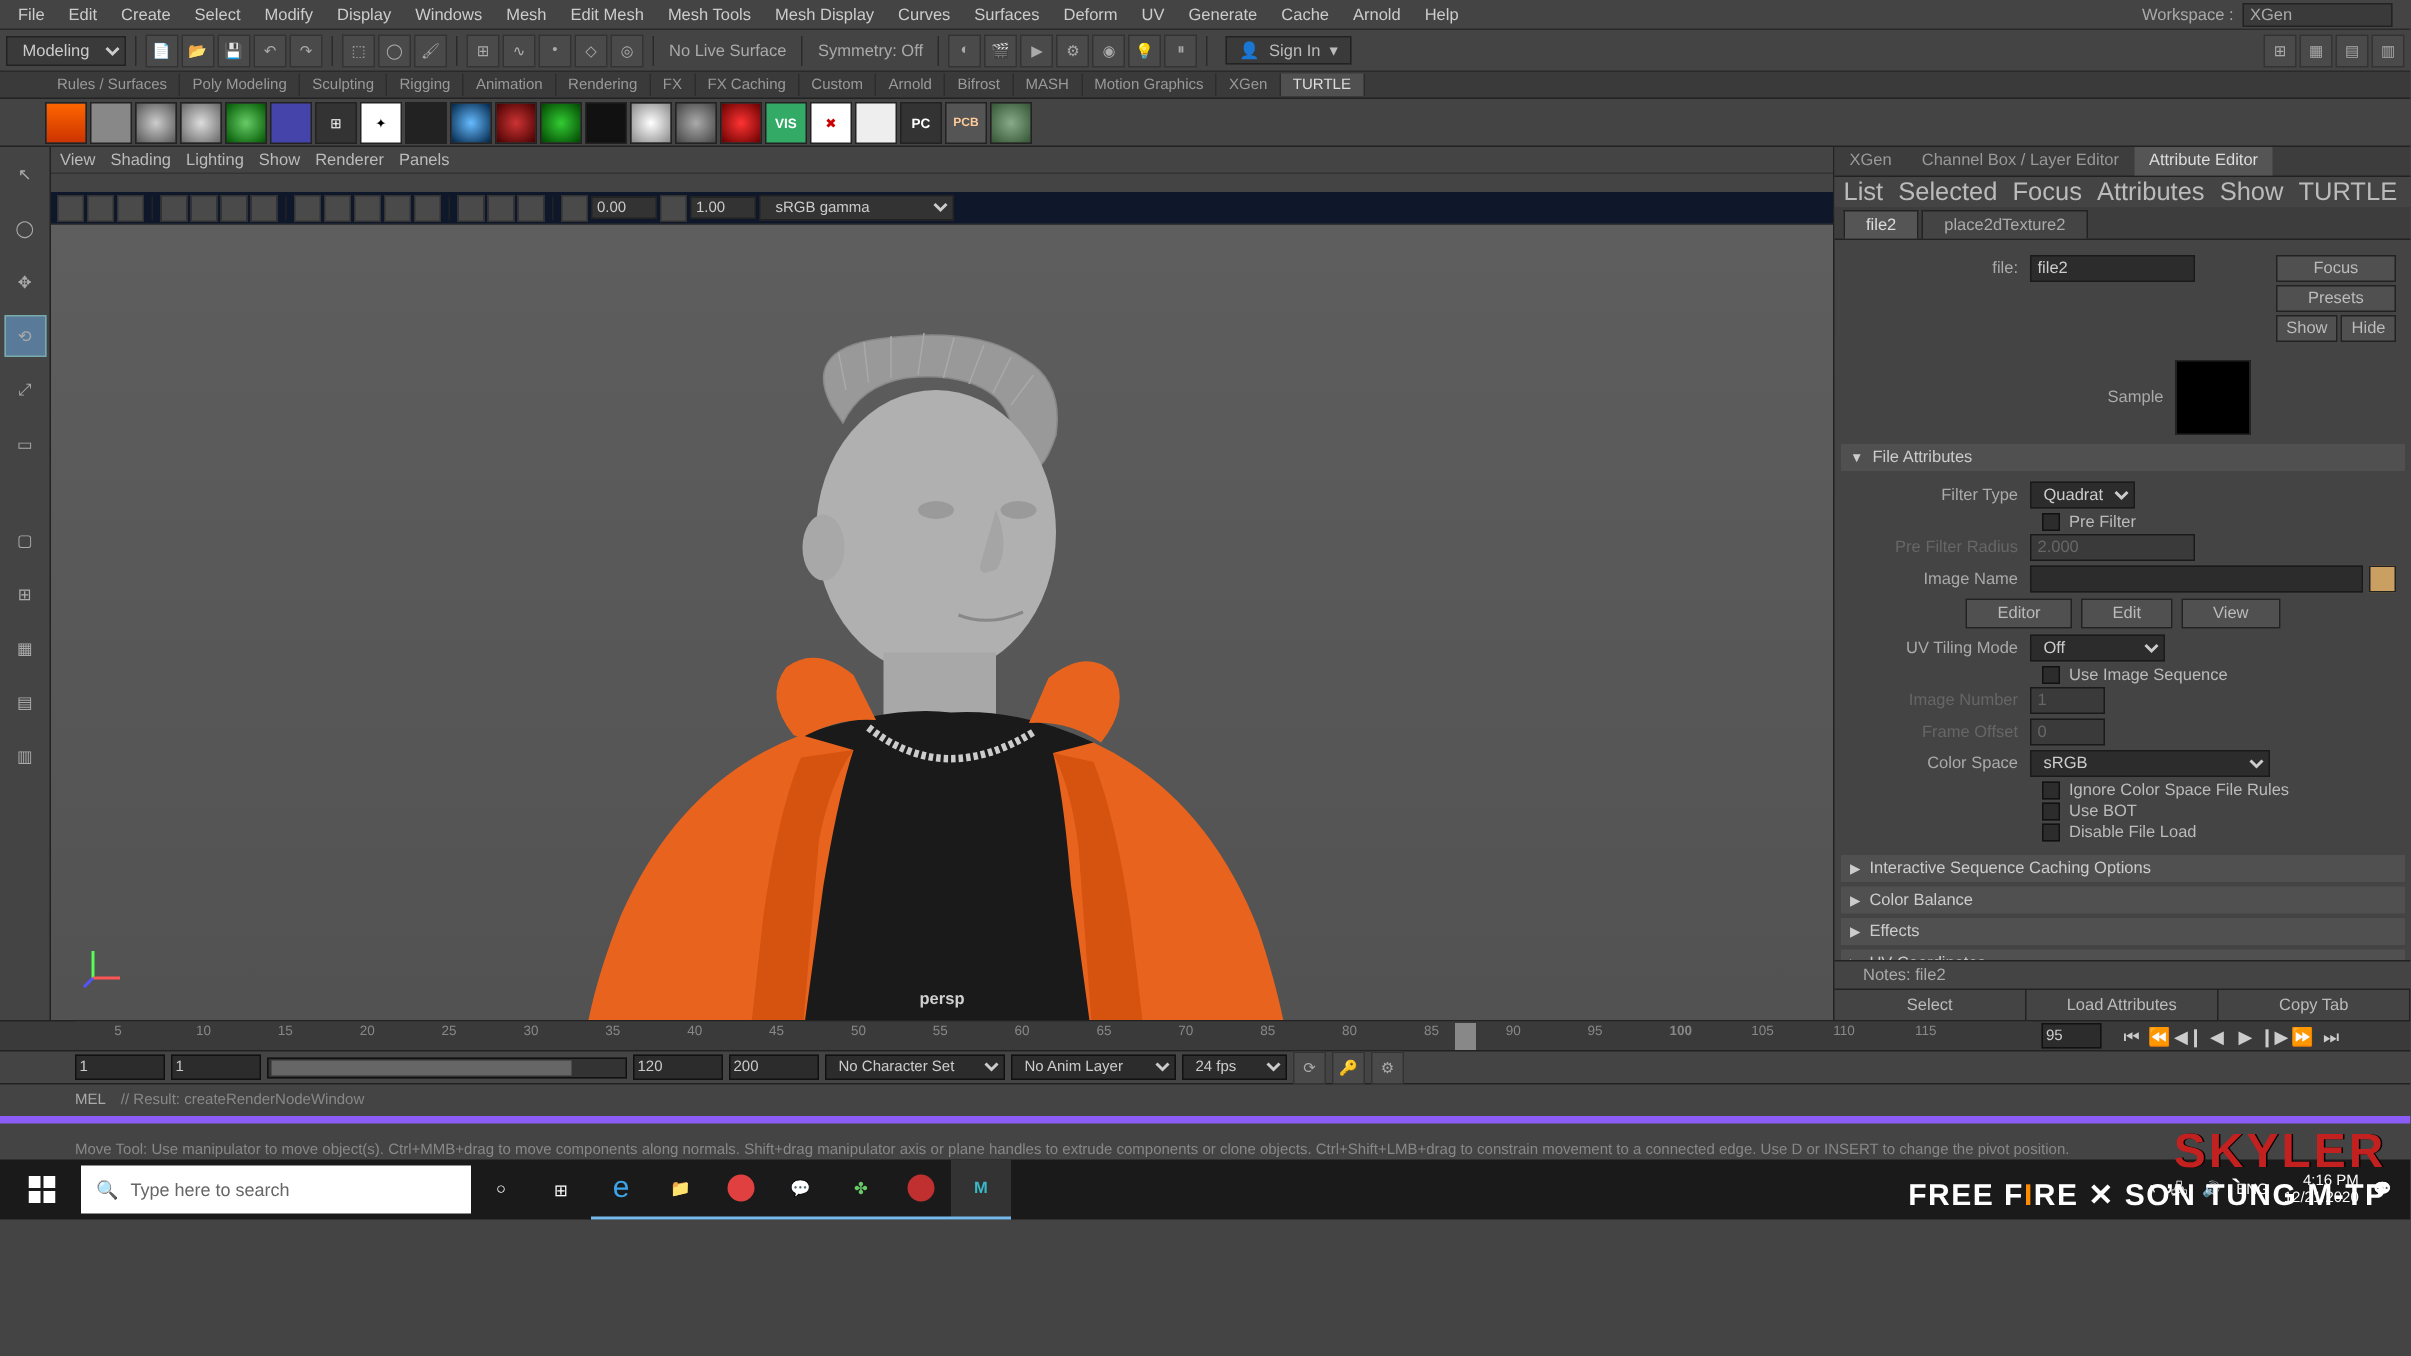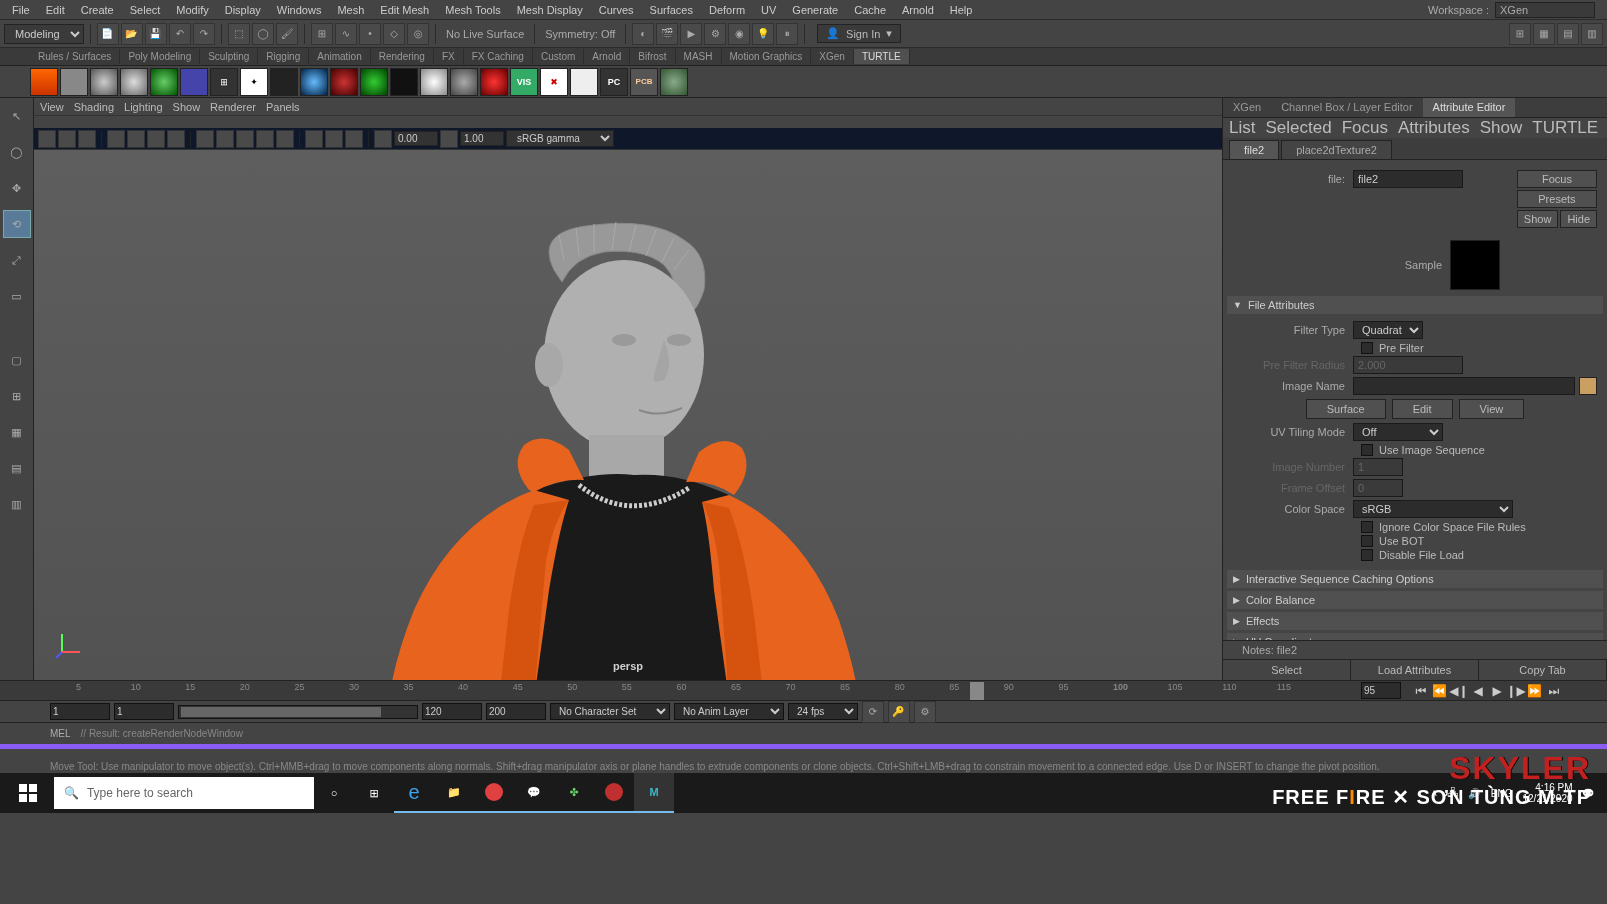--- a/index.html
+++ b/index.html
@@ -23,21 +23,21 @@
 .left-toolbar .tool { width: 28px; height: 28px; border: 1px solid transparent; display: flex; align-items: center; justify-content: center; cursor: pointer; color:#aaa;}
 .left-toolbar .tool.active { background: #5a7a9a; border-color: #7aa; }
 .left-toolbar .gap { height: 20px; }
 .viewport-container { flex: 1; display: flex; flex-direction: column; background: #444; }
 .viewport-menu { height: 18px; background: #444; display: flex; align-items: center; padding: 0 6px; gap: 10px; border-bottom:1px solid #333;}
 .viewport-menu span { font-size: 11px; color: #bbb; cursor: pointer; }
 .viewport-toolbar { height: 22px; background: #0f172a; display: flex; align-items: center; padding: 0 4px; gap: 2px; border-bottom:1px solid #333;margin-top:12px;}
 .viewport-toolbar .mini { width: 18px; height: 18px; background: #4a4a4a; border: 1px solid #333; cursor:pointer;}
 .viewport-toolbar .vsep { width:1px; height:16px; background:#222; margin:0 3px;}
 .viewport-toolbar .num-field { width:44px; background:#333; border:1px solid #222; color:#ccc; font-size:10px; padding:1px 3px;}
-.viewport-toolbar select { background:#333; border:1px solid #222; color:#ccc; font-size:10px; padding:1px 6px; width:108px;}
+.viewport-toolbar select { background:#333; border:1px solid #222; color:#ccc; font-size:10px; padding:1px 6px; width:130px;}
 .viewport { flex: 1; background: linear-gradient(180deg, #5e5e5e 0%, #525252 100%); position: relative; overflow: hidden; }
 .viewport .camera-label { position: absolute; bottom: 8px; left: 50%; transform: translateX(-50%); color: #d0d0d0; font-size: 11px; font-weight:bold;}
 .viewport .axis { position: absolute; bottom: 20px; left: 20px; width: 30px; height: 30px; }
 .character { position: absolute; left: 300px; top: 60px; width: 560px; height: 490px; }
 .right-panel { width: 385px; background: #444444; border-left: 1px solid #222; display: flex; flex-direction: column; font-size:11px;}
 .right-tabs { height: 20px; display: flex; border-bottom: 1px solid #222; background:#3d3d3d;}
 .right-tabs .rtab { padding: 3px 10px; font-size: 11px; cursor: pointer; color:#999; }
 .right-tabs .rtab.active { background: #555; color: #ddd; }
 .ae-menu { height: 20px; display: flex; align-items: center; padding: 0 6px; gap: 10px; background:#444;}
 .ae-menu span { font-size: 17px; cursor: pointer; }
@@ -370,21 +370,21 @@
         <div class="ae-row">
           <span class="lbl" style="color:#666">Pre Filter Radius</span>
           <input type="text" class="disabled" value="2.000" style="">
         </div>
         <div class="ae-row">
           <span class="lbl">Image Name</span>
           <input type="text" style="flex: 1 1 0%;" value="">
           <div class="folder-btn"></div>
         </div>
         <div class="ae-btn-row">
-          <div class="b">Surface</div>
+          <div class="b">Editor</div>
           <div class="b">Edit</div>
           <div class="b">View</div>
         </div>
         <div class="ae-row">
           <span class="lbl">UV Tiling Mode</span>
           <select style="width:90px"><option>Off</option></select>
         </div>
         <div class="chk-row">
           <div class="cb"></div>
           <span>Use Image Sequence</span>

